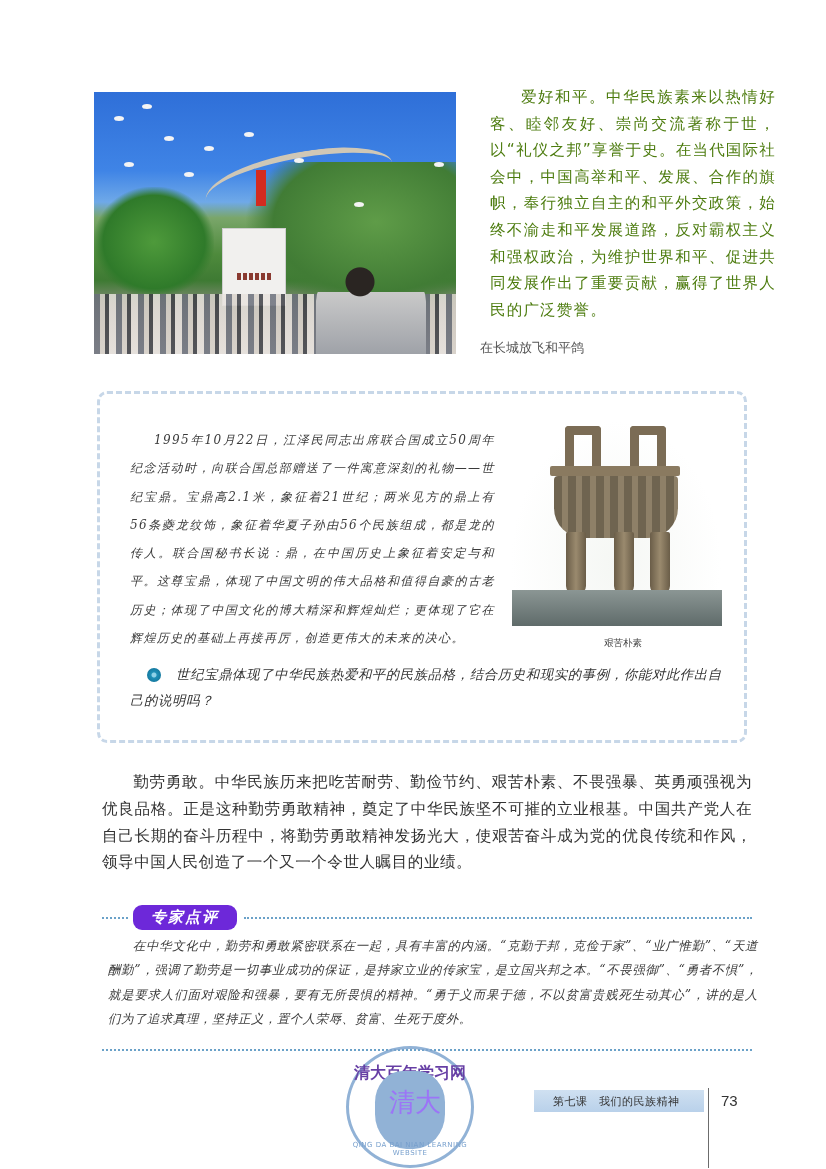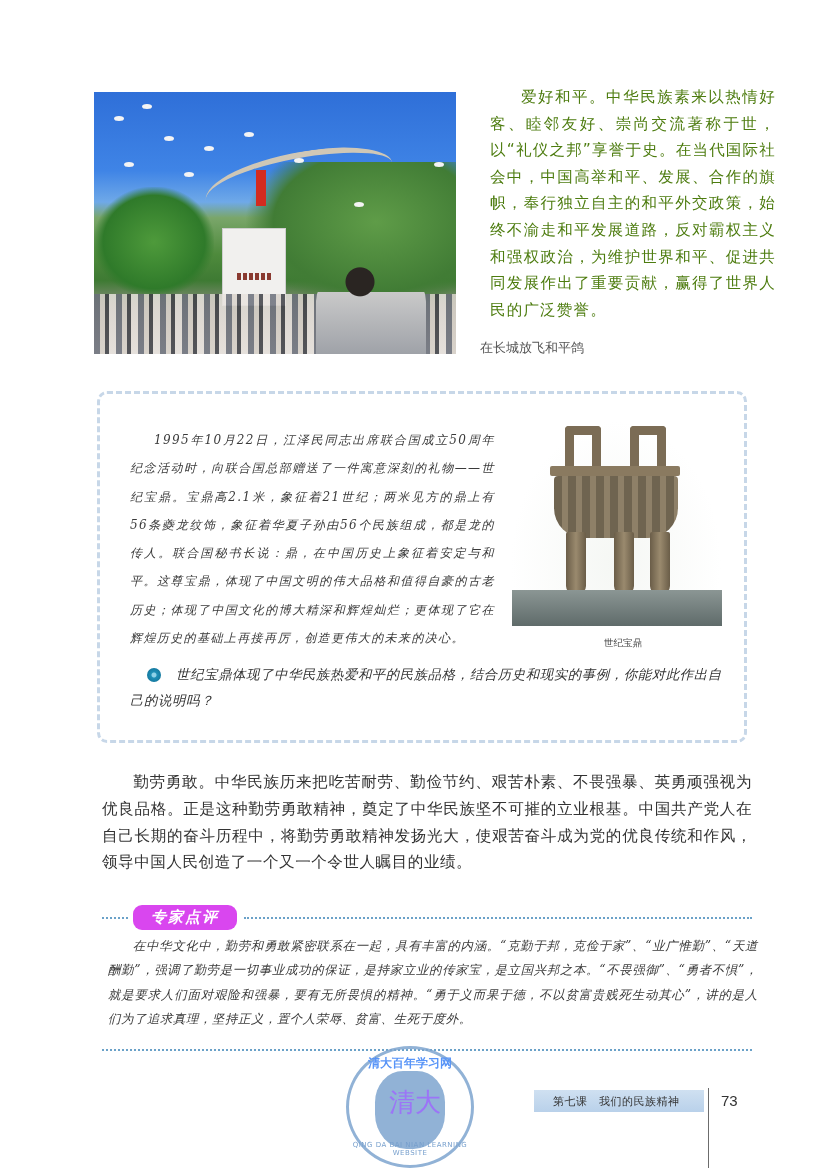--- a/index.html
+++ b/index.html
@@ -98,40 +98,40 @@
   .diligence-text {
     position: absolute; left: 102px; top: 769px; width: 650px;
     font-size: 15.6px; line-height: 26.8px; color: #333; letter-spacing: 0.5px;
     text-indent: 2em; text-align: justify;
   }
 
   
   .dots-line { position: absolute; height: 2px; border-top: 2px dotted #6aa1c8; }
   .expert-badge {
     position: absolute; left: 133px; top: 905px; width: 104px; height: 25px;
-    background: #d946ef; border-radius: 9px; color: #fff; font-weight: bold; font-style: italic;
+    background: #6d28d9; border-radius: 9px; color: #fff; font-weight: bold; font-style: italic;
     font-size: 15px; text-align: center; line-height: 25px; letter-spacing: 2px;
   }
   .expert-text {
     position: absolute; left: 108px; top: 934px; width: 650px;
     font-family: "DejaVu Serif", "Liberation Serif", serif;
     font-size: 12.4px; line-height: 24.4px; color: #3a3a3a; letter-spacing: 0.6px;
     text-indent: 2em; text-align: justify; font-style: italic;
   }
 
   
   .seal {
     position: absolute; left: 346px; top: 1046px; width: 128px; height: 122px; border-radius: 50%;
     border: 3px solid #7ea5cf; opacity: 0.85;
   }
   .seal-inner {
     position: absolute; left: 26px; top: 22px; width: 70px; height: 78px; border-radius: 40% 40% 45% 45%;
     background: #7ea5cf;
   }
-  .seal-top { position: absolute; left: 0; top: 6px; width: 100%; text-align: center; font-size: 12px; color: #3b82f6; font-weight: bold; }
+  .seal-top { position: absolute; left: 0; top: 14px; width: 100%; text-align: center; font-size: 16px; color: #4c1d95; font-weight: bold; }
   .seal-char { position: absolute; left: 40px; top: 36px; font-size: 26px; color: #8b5cf6; font-family: "DejaVu Serif", serif; }
   .seal-bottom { position: absolute; left: 0; bottom: 8px; width: 100%; text-align: center; font-size: 7px; color: #5f8fc4; letter-spacing: 0.5px; }
 
   
   .footer-band {
     position: absolute; left: 534px; top: 1090px; width: 170px; height: 22px;
     background: linear-gradient(180deg, #cfe0f1, #b9d1ea);
   }
   .footer-lesson { position: absolute; left: 553px; top: 1094px; font-size: 11px; color: #333; letter-spacing: 0.5px; }
   .footer-divider { position: absolute; left: 708px; top: 1088px; width: 1px; height: 80px; background: #6c6c6c; }
@@ -169,21 +169,21 @@
 <div class="ding">
   <div class="handle l"></div>
   <div class="handle r"></div>
   <div class="rim"></div>
   <div class="body"></div>
   <div class="leg a"></div>
   <div class="leg b"></div>
   <div class="leg c"></div>
   <div class="base"></div>
 </div>
-<div class="caption-ding">世纪宝鼎</div>
+<div class="caption-ding">艰苦朴素</div>
 
 <span class="question-icon"></span>
 <p class="question-text">世纪宝鼎体现了中华民族热爱和平的民族品格，结合历史和现实的事例，你能对此作出自己的说明吗？</p>
 
 <p class="diligence-text">勤劳勇敢。中华民族历来把吃苦耐劳、勤俭节约、艰苦朴素、不畏强暴、英勇顽强视为优良品格。正是这种勤劳勇敢精神，奠定了中华民族坚不可摧的立业根基。中国共产党人在自己长期的奋斗历程中，将勤劳勇敢精神发扬光大，使艰苦奋斗成为党的优良传统和作风，领导中国人民创造了一个又一个令世人瞩目的业绩。</p>
 
 <div class="dots-line" style="left:102px;top:917px;width:26px;"></div>
 <div class="dots-line" style="left:244px;top:917px;width:508px;"></div>
 <div class="expert-badge">专家点评</div>
 <p class="expert-text">在中华文化中，勤劳和勇敢紧密联系在一起，具有丰富的内涵。“克勤于邦，克俭于家”、“业广惟勤”、“天道酬勤”，强调了勤劳是一切事业成功的保证，是持家立业的传家宝，是立国兴邦之本。“不畏强御”、“勇者不惧”，就是要求人们面对艰险和强暴，要有无所畏惧的精神。“勇于义而果于德，不以贫富贵贱死生动其心”，讲的是人们为了追求真理，坚持正义，置个人荣辱、贫富、生死于度外。</p>

